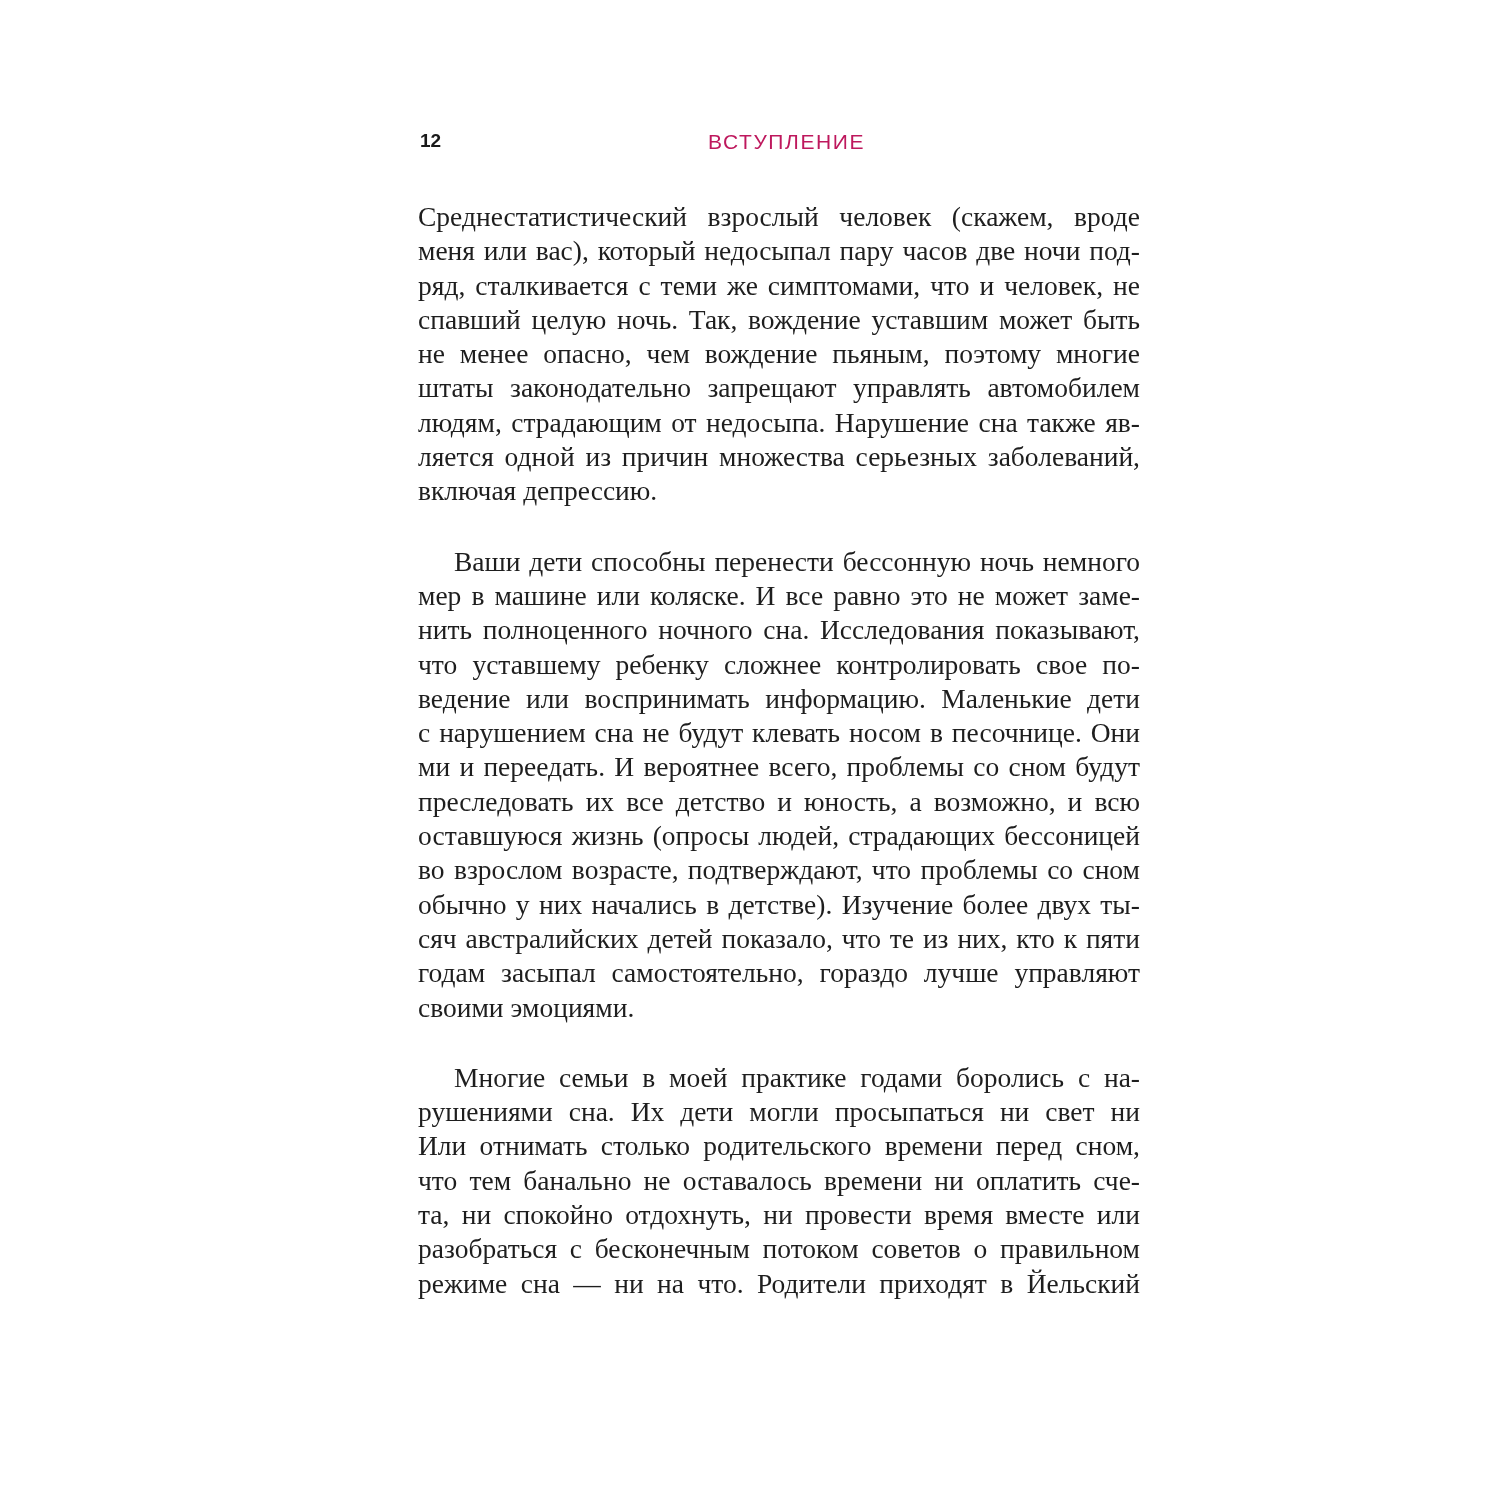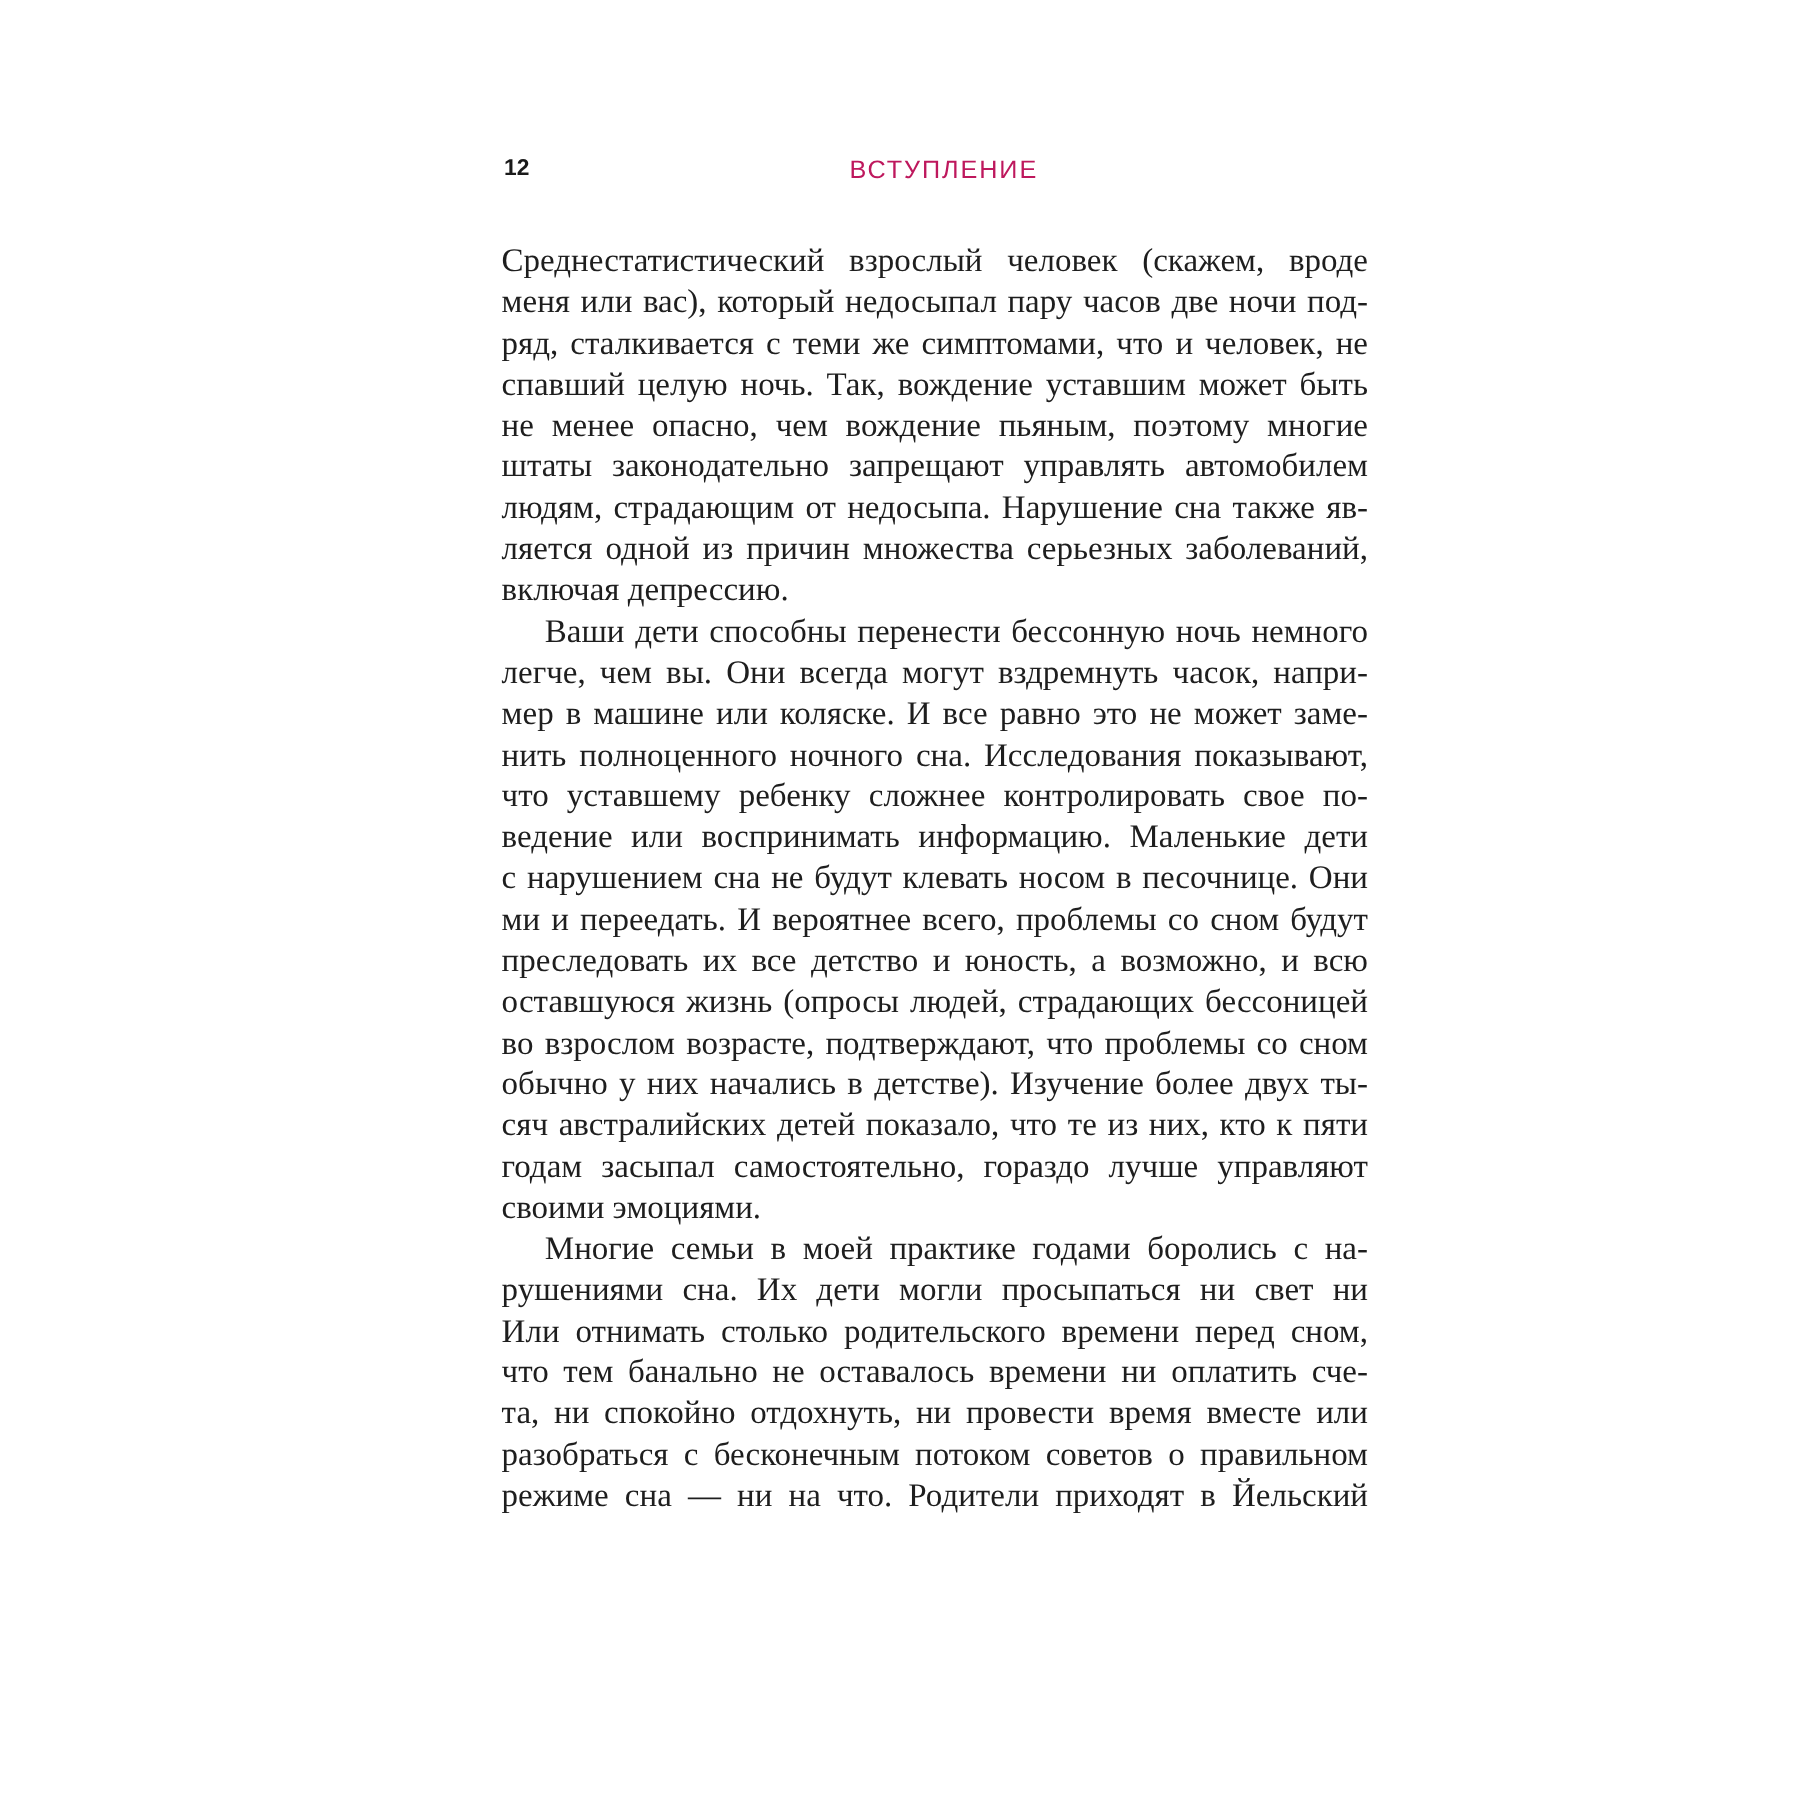--- a/index.html
+++ b/index.html
@@ -61,20 +61,21 @@
       white-space: nowrap;
       text-align: justify;
       text-align-last: justify;
       height: 34.3px;
     }
     .line.last {
       text-align-last: left;
     }
     .line.indent {
       padding-left: 36px;
+      margin-top: 36px;
     }
   </style>
 </head>
 <body>
 
 <div class="page">
   <div class="running-head">
     <span class="page-number">12</span>
     <span class="chapter-title">ВСТУПЛЕНИЕ</span>
   </div>
@@ -88,21 +89,20 @@
       <span class="line">спавший целую ночь. Так, вождение уставшим может быть</span>
       <span class="line">не менее опасно, чем вождение пьяным, поэтому многие</span>
       <span class="line">штаты законодательно запрещают управлять автомобилем</span>
       <span class="line">людям, страдающим от недосыпа. Нарушение сна также яв-</span>
       <span class="line">ляется одной из причин множества серьезных заболеваний,</span>
       <span class="line last">включая депрессию.</span>
     </div>
 
     <div>
       <span class="line indent">Ваши дети способны перенести бессонную ночь немного</span>
-      <span class="line">легче, чем вы. Они всегда могут вздремнуть часок, напри-</span>
       <span class="line">мер в машине или коляске. И все равно это не может заме-</span>
       <span class="line">нить полноценного ночного сна. Исследования показывают,</span>
       <span class="line">что уставшему ребенку сложнее контролировать свое по-</span>
       <span class="line">ведение или воспринимать информацию. Маленькие дети</span>
       <span class="line">с нарушением сна не будут клевать носом в песочнице. Они</span>
       <span class="line">ми и переедать. И вероятнее всего, проблемы со сном будут</span>
       <span class="line">преследовать их все детство и юность, а возможно, и всю</span>
       <span class="line">оставшуюся жизнь (опросы людей, страдающих бессоницей</span>
       <span class="line">во взрослом возрасте, подтверждают, что проблемы со сном</span>
       <span class="line">обычно у них начались в детстве). Изучение более двух ты-</span>

